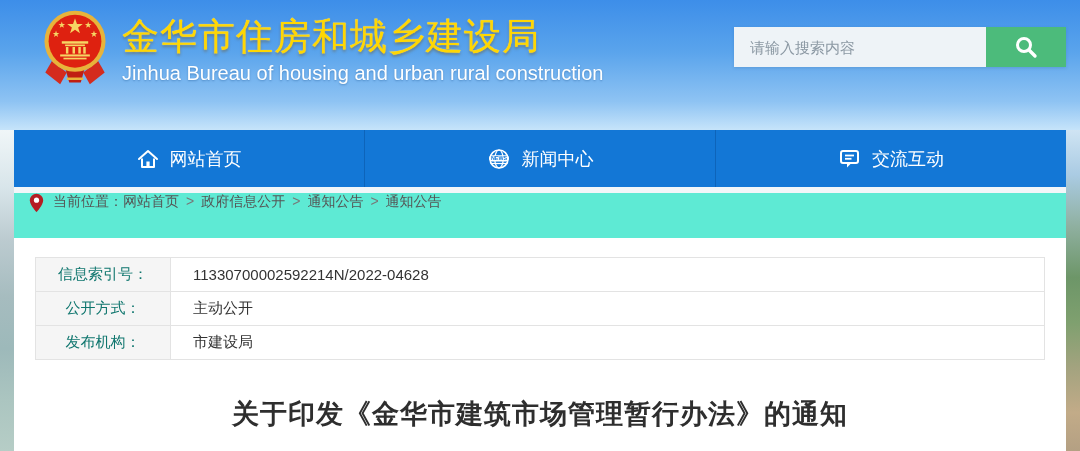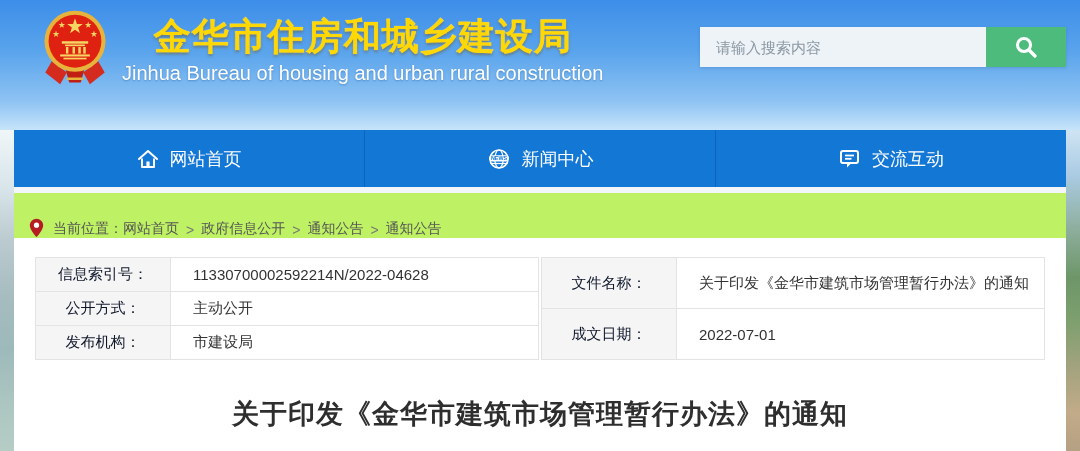--- a/index.html
+++ b/index.html
@@ -25,34 +25,33 @@
   .top-header {
     position:relative; z-index:2;
     height:130px;
     background:linear-gradient(180deg,#3d8ee9 0%,#5aa4ec 40%,#8ec3f3 78%,#c6e4fa 100%);
   }
   .header-inner { width:1052px; height:100%; margin:0 auto; position:relative; }
   .brand { position:absolute; left:28px; top:8px; display:flex; align-items:flex-start; cursor:pointer; }
   .emblem { width:66px; height:78px; flex:0 0 auto; }
   .brand-text { margin-left:14px; padding-top:8px; }
   .site-title {
-    font-size:37px; font-weight:bold; color:#ffd702; line-height:1.15;
+    font-size:37px; font-weight:normal; color:#ffd702; line-height:1.15;
     letter-spacing:1px;
     text-shadow:0 2px 3px rgba(110,70,0,.45), 0 0 1px #fff3c0;
     white-space:nowrap;
-    text-align:center;
   }
   .site-subtitle {
     margin-top:3px; font-size:20px; color:#ffffff;
     text-shadow:0 1px 2px rgba(0,60,120,.35);
     white-space:nowrap;
   }
   .search-bar {
     position:absolute; right:0; top:27px;
-    width:366px; height:40px; display:flex;
+    width:332px; height:40px; display:flex;
     box-shadow:0 1px 3px rgba(20,70,130,.18);
   }
   .search-input {
     flex:1; border:none; outline:none;
     background:#eef3f7; padding:0 16px;
     font-size:15px; color:#333;
     font-family:"Liberation Sans","DejaVu Sans",sans-serif;
   }
   .search-input::placeholder { color:#8b98a3; }
   .search-btn {
@@ -71,36 +70,36 @@
     flex:1; display:flex; align-items:center; justify-content:center;
     gap:11px; color:#fff; font-size:18px; cursor:pointer;
     border-right:1px solid #0d64ba;
   }
   .nav-item:last-child { border-right:none;text-align:right; }
   .nav-item .nav-icon { display:flex; align-items:center; }
 
   .content { margin-top:6px; background:#ffffff; padding-bottom:24px; min-height:249px; }
 
   .breadcrumb {
-    height:45px; background:#bef264;
-    display:flex; align-items:flex-end;
+    height:45px; background:#5eead4;
+    display:flex; align-items:flex-start;
     padding:0 15px; font-size:14px; color:#555;
   }
   .breadcrumb .pin { margin-right:9px; display:flex; align-items:center; }
   .breadcrumb .crumb { cursor:pointer; }
   .breadcrumb .sep { margin:0 7px; color:#777; }
 
   .doc-tables { display:flex; gap:2px; margin:19px 21px 0 21px; }
   .doc-tbl { flex:1; border-collapse:collapse; table-layout:fixed; }
   .doc-tbl td {
     border:1px solid #e3e3e3; height:34px;
     font-size:15px; color:#333; vertical-align:middle;
   }
   .doc-tbl td.lbl {
-    width:135px; background:#f5f5f5; text-align:center; color:#0f172a;
+    width:135px; background:#f5f5f5; text-align:center; color:#0f766e;
   }
   .doc-tbl td.val { padding-left:22px; background:#fff; }
 
   .doc-title {
     margin-top:36px; text-align:center;
     font-size:27px; font-weight:bold; color:#2e2e2e;
     letter-spacing:1px;
   }
 </style>
 </head>
@@ -220,29 +219,17 @@
         <tr>
           <td class="lbl">公开方式：</td>
           <td class="val">主动公开</td>
         </tr>
         <tr>
           <td class="lbl">发布机构：</td>
           <td class="val">市建设局</td>
         </tr>
       </tbody>
         </table>
-      <table class="doc-tbl">
-        <tbody>
-            <tr>
-          <td class="lbl">文件名称：</td>
-          <td class="val">关于印发《金华市建筑市场管理暂行办法》的通知</td>
-        </tr>
-        <tr>
-          <td class="lbl">成文日期：</td>
-          <td class="val">2022-07-01</td>
-        </tr>
-      </tbody>
-        </table>
     </div>
 
     <h1 class="doc-title">关于印发《金华市建筑市场管理暂行办法》的通知</h1>
   </main>
 </div>
 
 </body></html>

